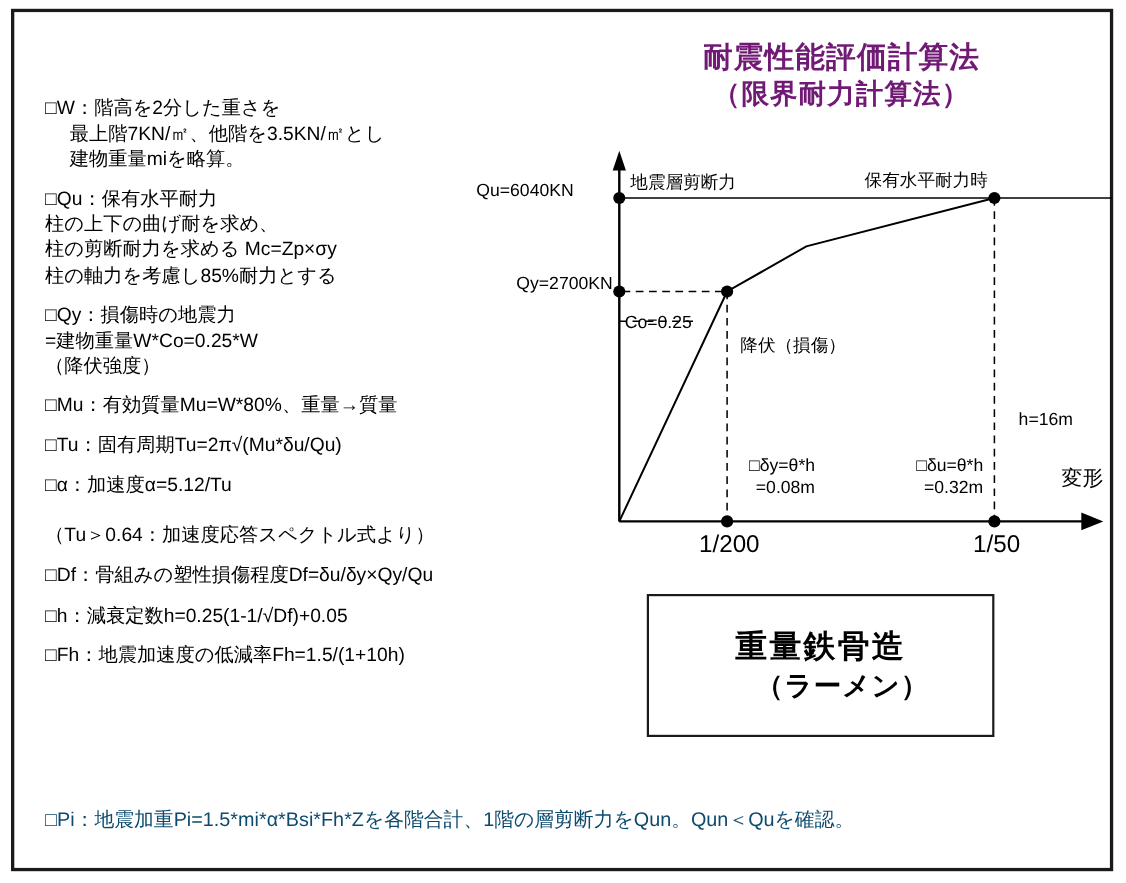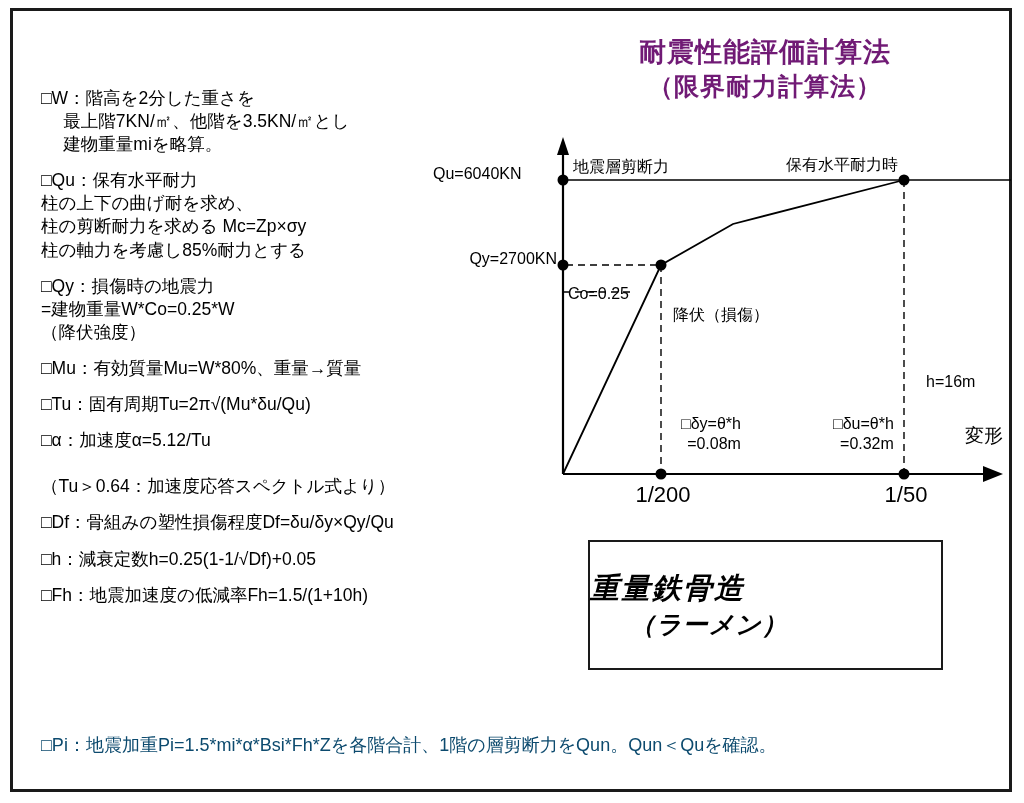--- a/index.html
+++ b/index.html
@@ -88,30 +88,29 @@
     white-space: pre-line;
     line-height: 1.25;
     text-align: right;
   }
 
   
   #struct-box {
     position: absolute;
     left: 575px;
     top: 529px;
-    width: 355px;
+    width: 316px;
     height: 130px;
     border: 2px solid #1a1a1a;
     box-sizing: border-box;
     display: flex;
     flex-direction: column;
-    align-items: flex-start;
+    align-items: center;
     justify-content: center;
     color: #000;
-    font-style: italic;
   }
   #struct-box .s1 { font-size: 29px; font-weight: bold; letter-spacing: 2px; line-height: 1.3; }
   #struct-box .s2 { font-size: 25px; font-weight: bold; letter-spacing: 1px; line-height: 1.3; margin-left: 40px; }
 
   
   #bottom-note {
     position: absolute;
     left: 28px;
     top: 722px;
     width: 950px;

